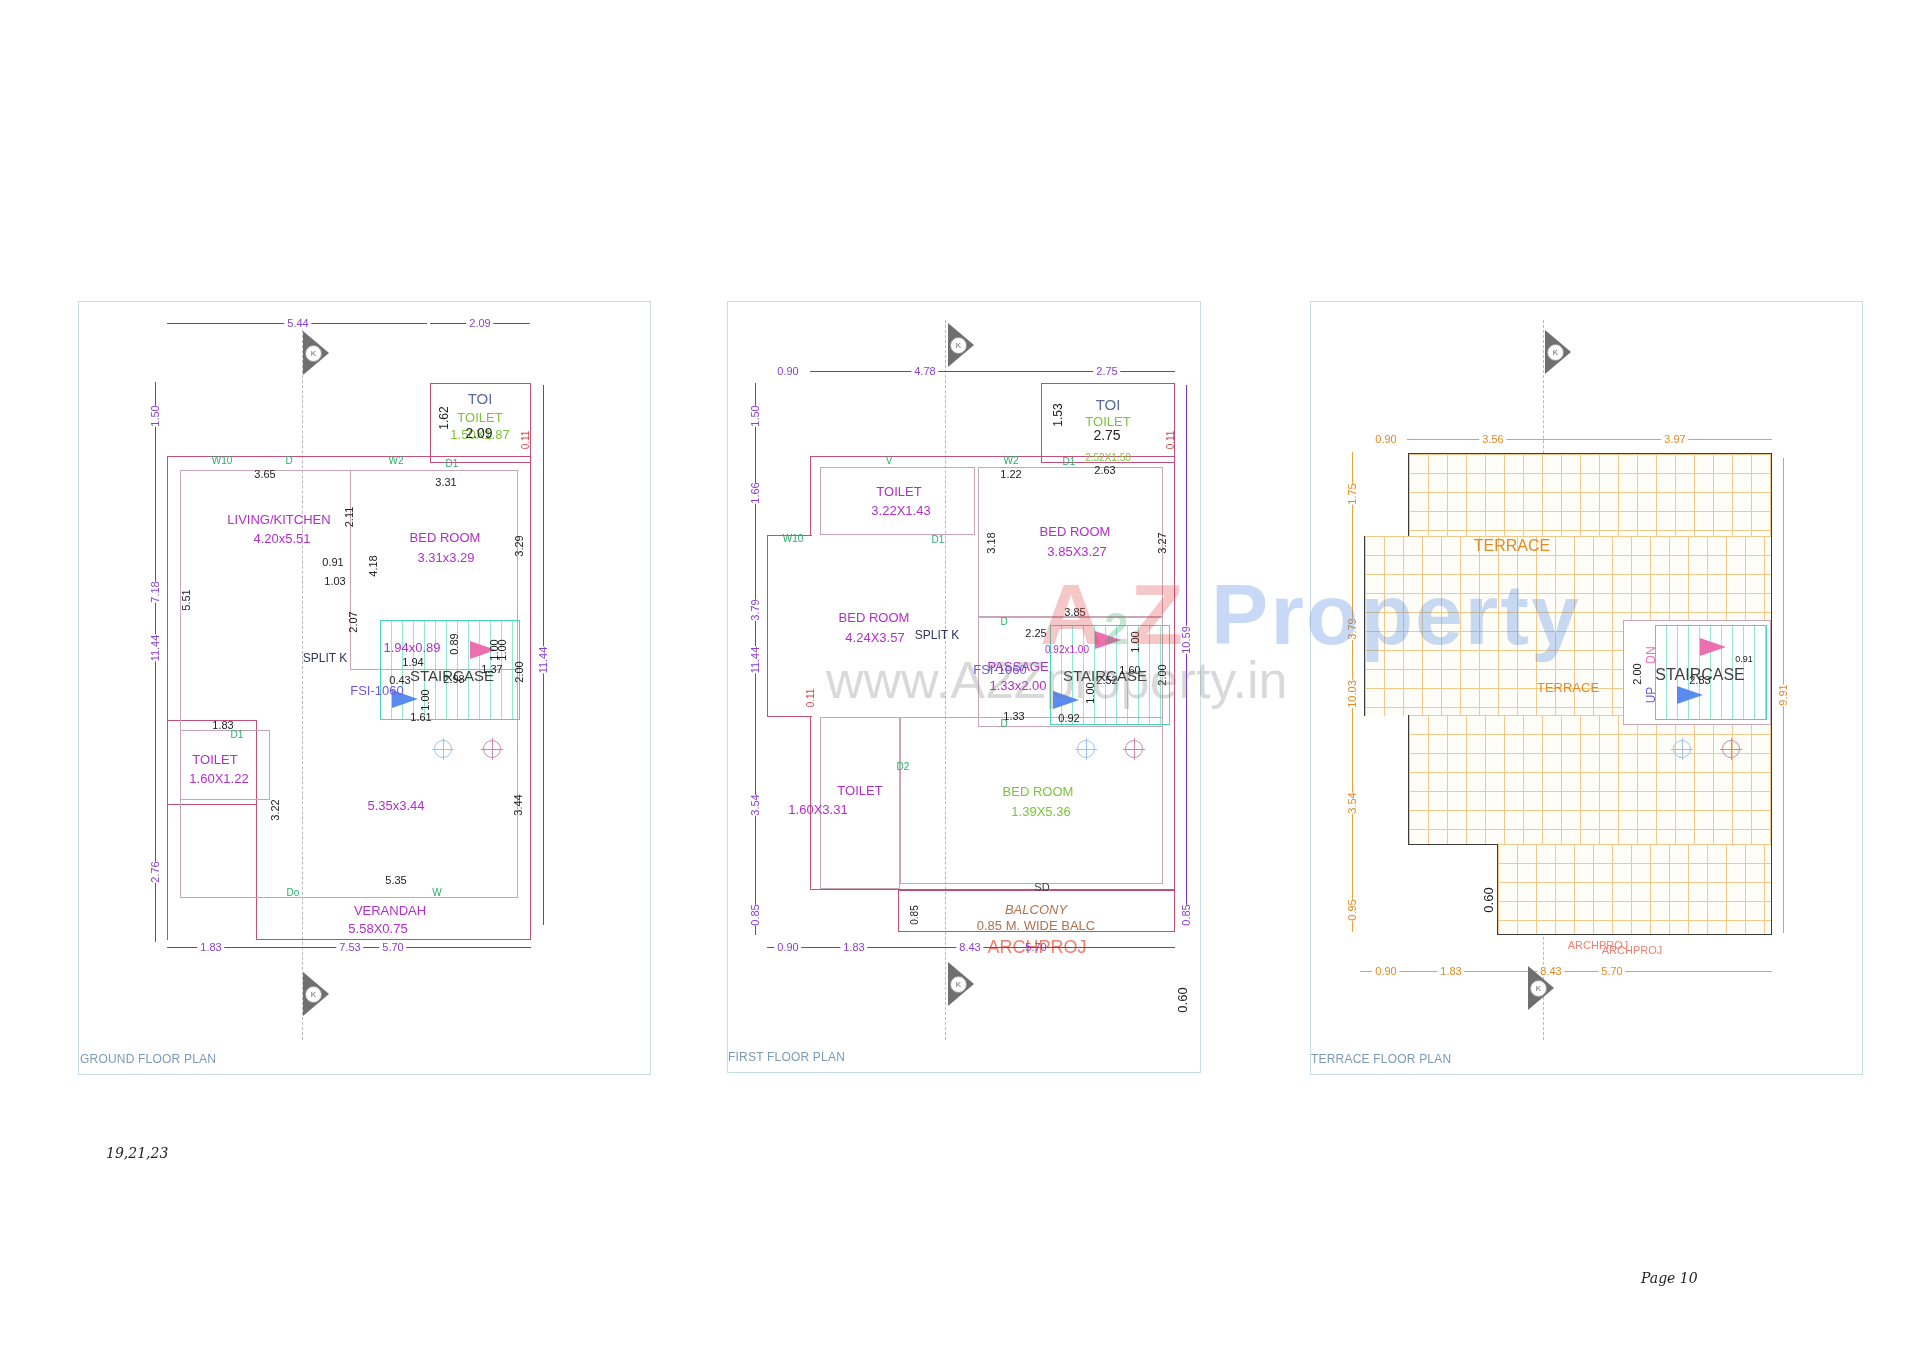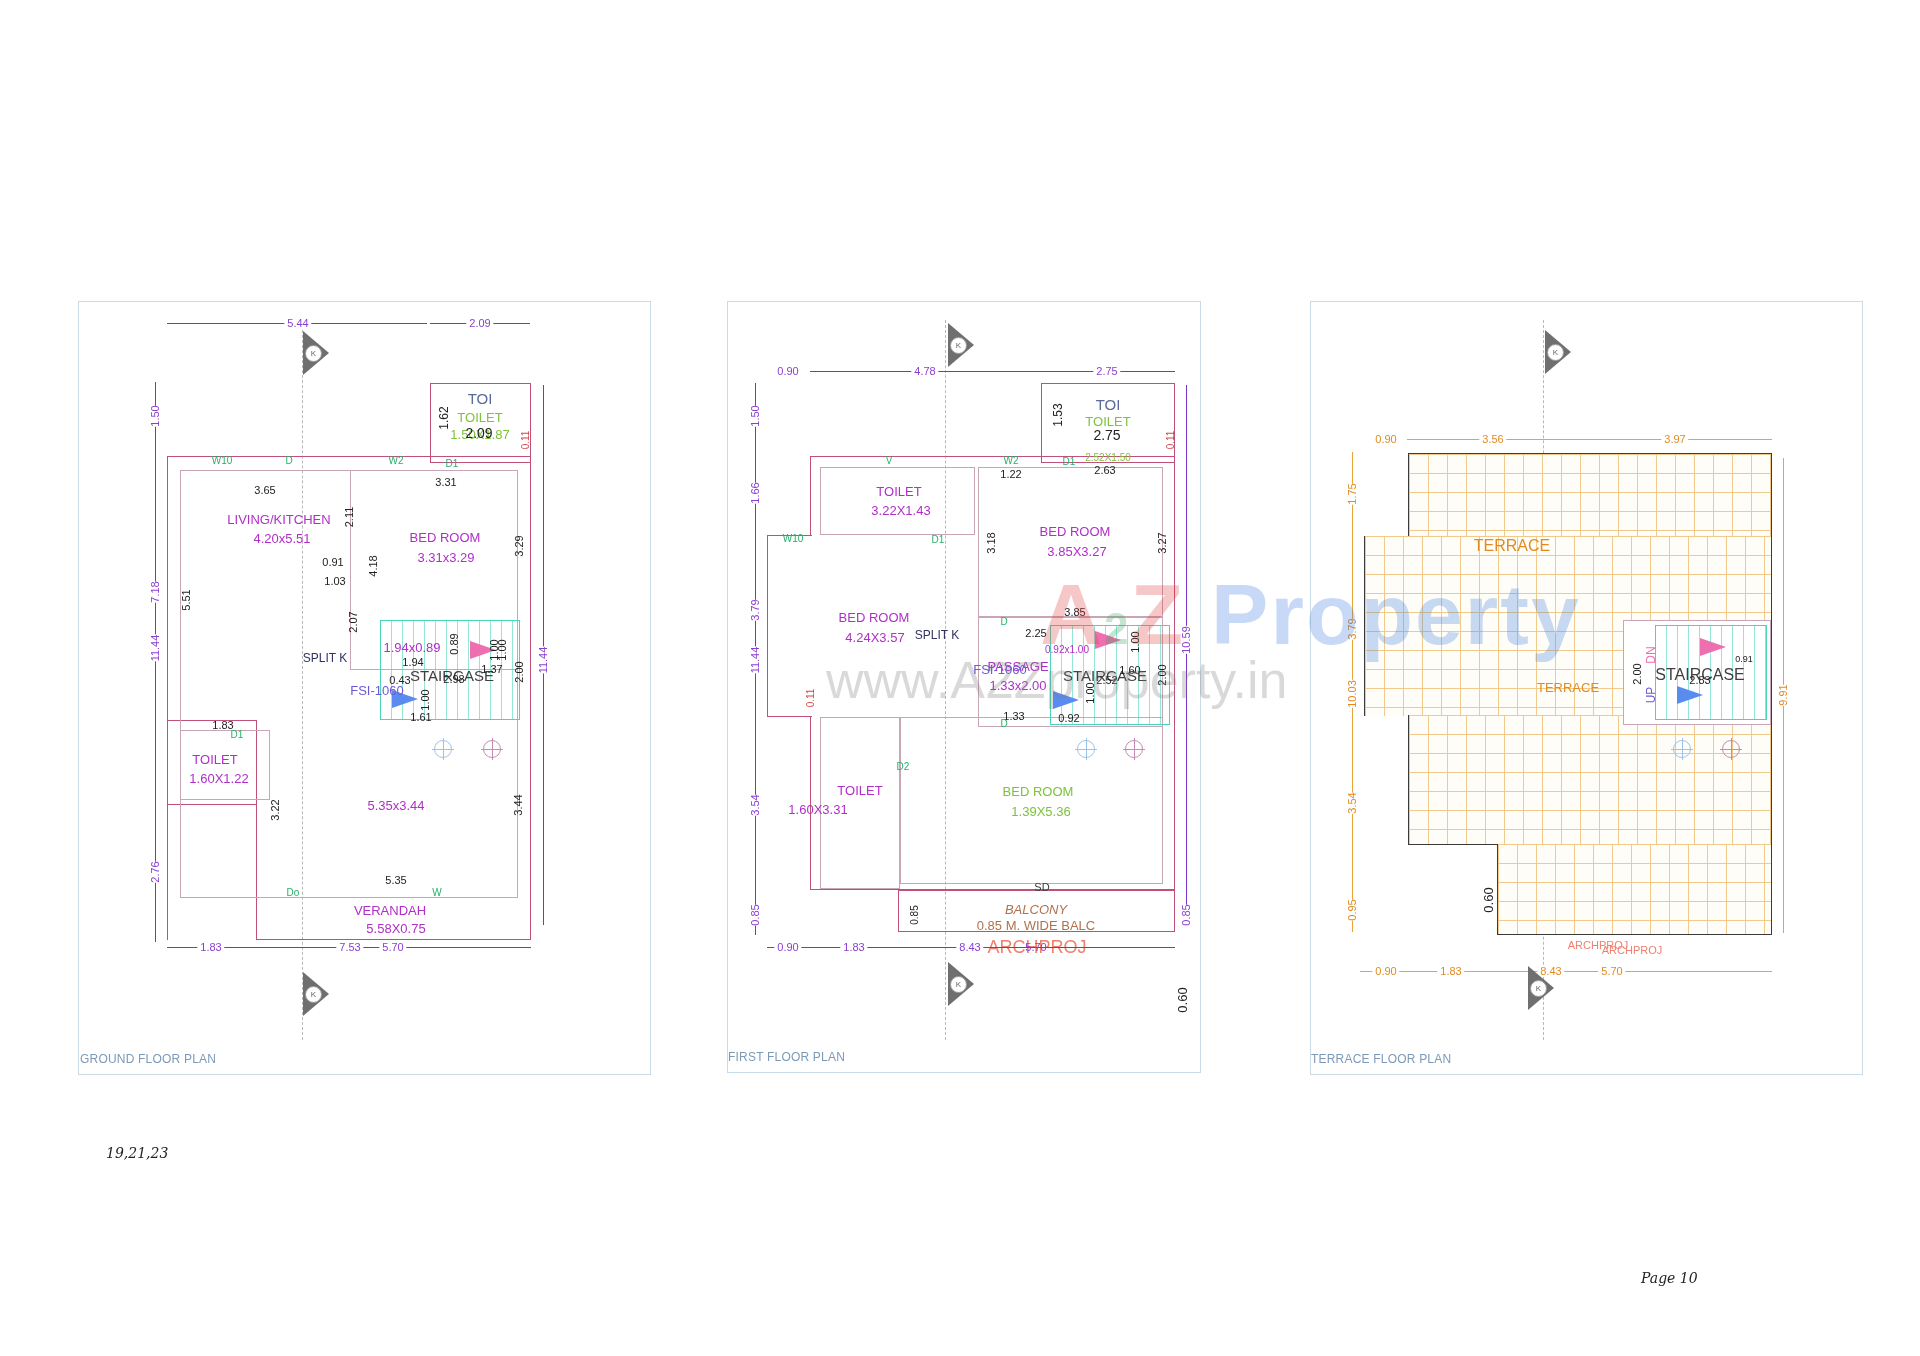--- a/index.html
+++ b/index.html
@@ -101,27 +101,27 @@
   <span class="lbl v c-black" style="left:444px;top:418px;font-size:12px;">1.62</span>
 
   <span class="lbl c-mag" style="left:279px;top:519px;font-size:13px;">LIVING/KITCHEN</span>
   <span class="lbl c-mag" style="left:282px;top:538px;font-size:13px;">4.20x5.51</span>
   <span class="lbl c-mag" style="left:445px;top:537px;font-size:13px;">BED ROOM</span>
   <span class="lbl c-mag" style="left:446px;top:557px;font-size:13px;">3.31x3.29</span>
   <span class="lbl c-mag" style="left:215px;top:759px;font-size:13px;">TOILET</span>
   <span class="lbl c-mag" style="left:219px;top:778px;font-size:13px;">1.60X1.22</span>
   <span class="lbl c-mag" style="left:396px;top:805px;font-size:13px;">5.35x3.44</span>
   <span class="lbl c-mag" style="left:390px;top:910px;font-size:13px;">VERANDAH</span>
-  <span class="lbl c-mag" style="left:396px;top:928px;font-size:13px;">5.58X0.75</span>
+  <span class="lbl c-mag" style="left:378px;top:928px;font-size:13px;">5.58X0.75</span>
   <span class="lbl c-mag" style="left:412px;top:647px;font-size:13px;">1.94x0.89</span>
   <span class="lbl c-teal" style="left:452px;top:675px;font-size:15px;">STAIRCASE</span>
   <span class="lbl c-navy" style="left:325px;top:658px;font-size:12px;">SPLIT K</span>
   <span class="lbl c-blue" style="left:377px;top:690px;font-size:13px;">FSI-1060</span>
 
-  <span class="lbl c-black" style="left:265px;top:490px;font-size:11px;">3.65</span>
+  <span class="lbl c-black" style="left:265px;top:474px;font-size:11px;">3.65</span>
   <span class="lbl c-black" style="left:446px;top:482px;font-size:11px;">3.31</span>
   <span class="lbl v c-black" style="left:349px;top:517px;font-size:11px;">2.11</span>
   <span class="lbl c-black" style="left:333px;top:562px;font-size:11px;">0.91</span>
   <span class="lbl c-black" style="left:335px;top:581px;font-size:11px;">1.03</span>
   <span class="lbl v c-black" style="left:373px;top:566px;font-size:11px;">4.18</span>
   <span class="lbl v c-black" style="left:519px;top:546px;font-size:11px;">3.29</span>
   <span class="lbl v c-black" style="left:186px;top:600px;font-size:11px;">5.51</span>
   <span class="lbl v c-black" style="left:353px;top:622px;font-size:11px;">2.07</span>
   <span class="lbl c-black" style="left:413px;top:662px;font-size:11px;">1.94</span>
   <span class="lbl c-black" style="left:400px;top:680px;font-size:11px;">0.43</span>

